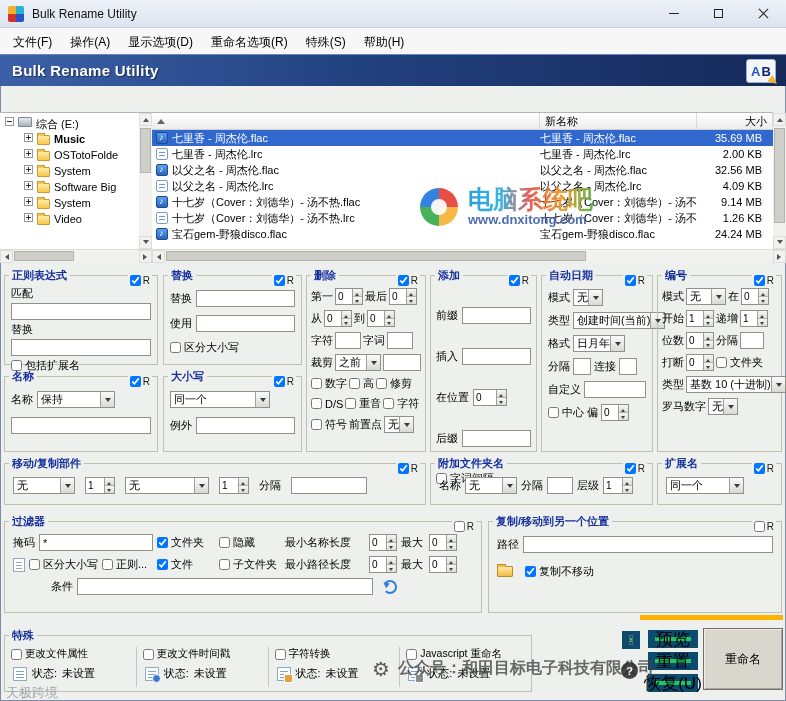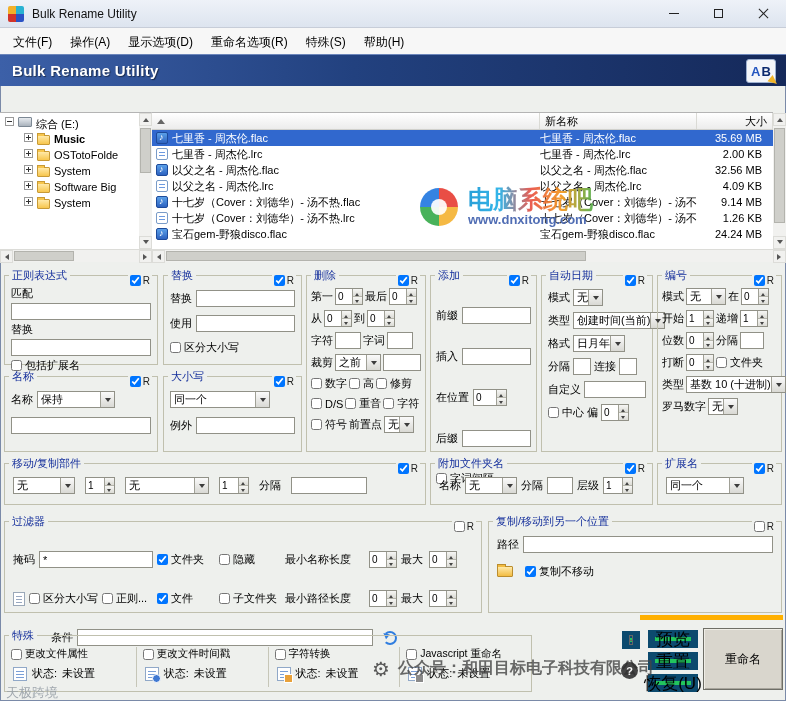--- a/index.html
+++ b/index.html
@@ -68,21 +68,21 @@
 .c3{width:76px;text-align:right;padding-right:11px}
 .sel{background:#3168ce;color:#fff}
 .ficon{width:12px;height:12px;flex:none;border-radius:2px;position:relative}
 .ficon[data-type="flac"]{background:linear-gradient(#5aa0e8,#2d62c0);border:1px solid #1d4a9a}
 .ficon[data-type="flac"]::after{content:"♪";color:#fff;font-size:9px;position:absolute;left:2px;top:-1px}
 .ficon[data-type="lrc"]{background:#fff;border:1px solid #7a9cc8}
 .ficon[data-type="lrc"]::after{content:"";position:absolute;left:2px;top:3px;width:6px;height:1px;background:#6d9ae0;box-shadow:0 3px 0 #6d9ae0}
 
 
 fieldset.grp{position:absolute;border:1px solid #c0c0ae;margin:0;padding:0;min-width:0;font:inherit}
-.lg{font-weight:normal;color:#16309c;padding:0 3px;margin-left:4px;font-size:11px}
+.lg{font-weight:bold;color:#16309c;padding:0 3px;margin-left:4px;font-size:11px}
 .rchk{position:absolute;top:-8px;right:5px;background:#eef0ed;display:flex;align-items:center;gap:2px;padding:0 2px;font-size:10px;color:#222}
 input[type=checkbox]{width:11px;height:11px;margin:0;flex:none}
 .fr{display:flex;align-items:center;margin:5px 6px 0;gap:4px}
 .lbl{white-space:nowrap;flex:none}
 .ti{height:17px;border:1px solid #919187;background:#fff;font:11px "Liberation Sans","DejaVu Sans",sans-serif;padding:0 3px;min-width:0;flex:none}
 .flex{flex:1 1 auto}
 .combo{display:inline-flex;align-items:center;height:17px;border:1px solid #919187;background:#fff;position:relative;padding:0 14px 0 3px;white-space:nowrap;overflow:hidden;flex:none}
 .combo i{font-style:normal;overflow:hidden}
 .combo::before{content:"";position:absolute;right:0;top:0;bottom:0;width:13px;background:linear-gradient(#fafafa,#d9d9d4);border-left:1px solid #a0a096}
 .combo::after{content:"";position:absolute;right:3px;top:6px;width:0;height:0;border:3px solid transparent;border-top:4px solid #3c3c3c;z-index:1}
@@ -91,21 +91,21 @@
 .ud{width:10px;display:flex;flex-direction:column;border-left:1px solid #a0a096}
 .u,.d{flex:1;background:linear-gradient(#f6f6f4,#dcdcd6);position:relative}
 .u{border-bottom:1px solid #b4b4aa}
 .u::after{content:"";position:absolute;left:2px;top:2px;border:2px solid transparent;border-bottom:3px solid #444}
 .d::after{content:"";position:absolute;left:2px;top:3px;border:2px solid transparent;border-top:3px solid #444}
 .chk{display:inline-flex;align-items:center;gap:3px;white-space:nowrap;flex:none}
 .g-regex .fr{margin:2px 6px 0}
 .g-remove .fr,.g-num .fr{margin:5px 4px 0;gap:2px}
 .g-add .fr{margin:24px 5px 0}
 .g-date .fr{margin:6px 6px 0;gap:3px}
-.g-filters .fr{margin:22px 8px 0}
+.g-filters .fr{margin:5px 8px 0}
 .cell{display:flex;align-items:center;gap:4px;flex:none}
 
 
 .sp-items{display:flex;margin-top:2px;height:44px}
 .sp-item{flex:1;padding:2px 6px}
 .sp-div{width:1px;background:#c6c6b8;margin:2px 0}
 .sp-top{display:flex;align-items:flex-end;gap:4px;font-size:10.5px;white-space:nowrap}
 .sp-status{display:flex;align-items:center;gap:5px;margin-top:5px;padding-left:2px}
 .sic{width:14px;height:14px;border:1px solid #90a8c8;background:#fff;position:relative;flex:none}
 .sic::before{content:"";position:absolute;left:2px;top:3px;width:8px;height:1px;background:#7aa0d8;box-shadow:0 3px 0 #7aa0d8,0 6px 0 #7aa0d8}
@@ -200,20 +200,25 @@
     <div class="trow child">
       <span class="exp plus"></span>
       <span class="folder"></span>
       <span>Software Big</span>
     </div>
     <div class="trow child">
       <span class="exp plus"></span>
       <span class="folder"></span>
       <span>System</span>
     </div>
+    <div class="trow child">
+      <span class="exp plus"></span>
+      <span class="folder"></span>
+      <span>Video</span>
+    </div>
   </div>
 
   <div class="sbar" style="left:139px;top:113px;width:13px;height:136px">
     <span class="sa" style="left:0;top:0">
         <i class="tri up"></i>
       </span>
     <span class="sa" style="left:0;bottom:0">
         <i class="tri dn"></i>
       </span>
     <span class="thumb" style="left:1px;right:1px;top:15px;height:45px"></span>

